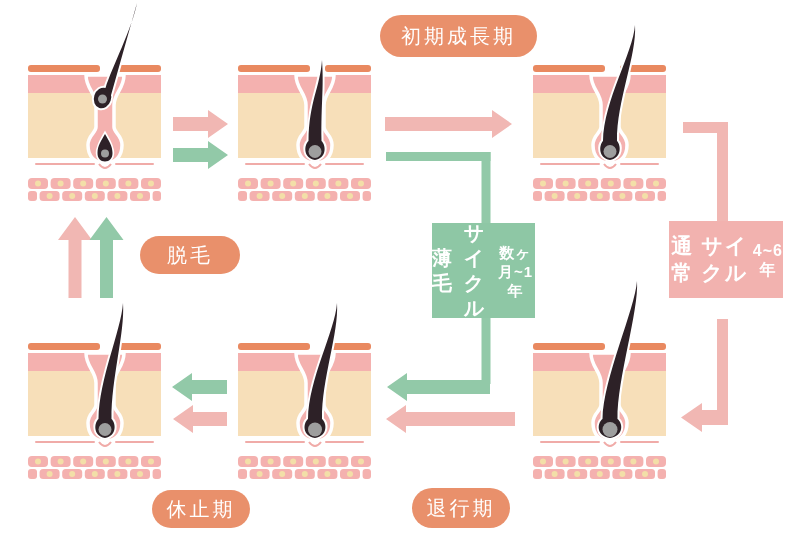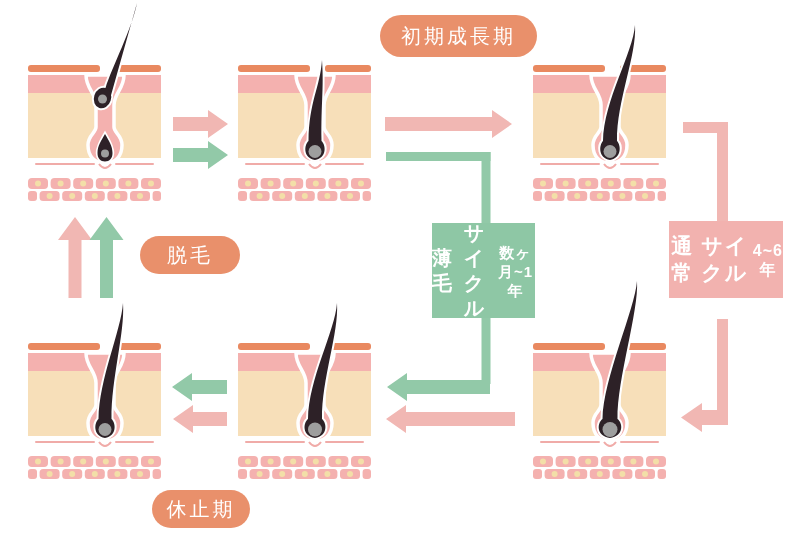--- a/index.html
+++ b/index.html
@@ -315,20 +315,21 @@
              C64 150 63 163 77 165
              C91 163 90 150 84.5 146
              C84 106 106 38 104 8 Z" fill="#2d2127" stroke="#ffffff" stroke-width="4" paint-order="stroke"></path>
           <circle cx="77" cy="156.5" r="7.5" fill="#9e9e9e"></circle>
       </svg>
     </div>
 
   <div class="pill" style="left:380px;top:15px;width:157px;height:42px;">初期成長期</div>
   <div class="pill" style="left:140px;top:236px;width:100px;height:38px;">脱毛</div>
   <div class="pill" style="left:152px;top:490px;width:98px;height:38px;">休止期</div>
+  <div class="pill" style="left:412px;top:488px;width:98px;height:40px;">退行期</div>
 
   <div class="cyclebox" id="box-thinning" style="left:432px;top:223px;width:103px;height:95px;">
     <span class="t">薄毛</span>
     <span class="t">サイクル</span>
     <span class="d">数ヶ月~1年</span>
   </div>
   <div class="cyclebox" id="box-normal" style="left:669px;top:221px;width:114px;height:77px;">
     <span class="t">通常</span>
     <span class="t">サイクル</span>
     <span class="d">4~6年</span>

